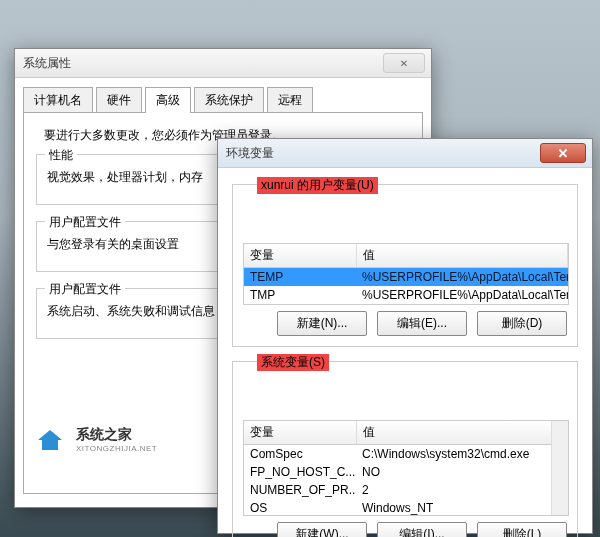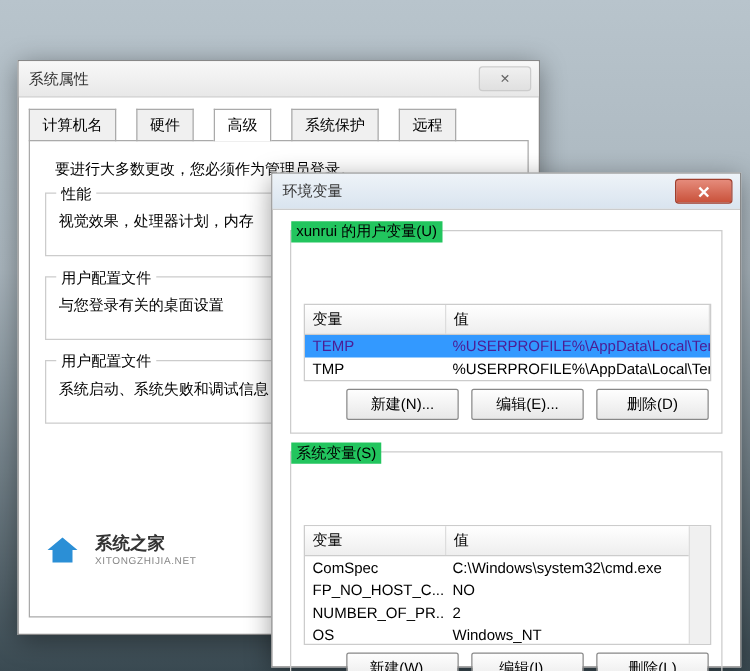--- a/index.html
+++ b/index.html
@@ -49,21 +49,21 @@
   border-color: #a03e2c;
   color: #fff;
   width: 44px;
   height: 18px;
   font-size: 13px;
   font-weight: bold;
 }
 .tabs {
   display: flex;
   padding: 8px 8px 0 8px;
-  gap: 16px;
+  gap: 3px;
   text-align: right;
 }
 .tab {
   padding: 4px 10px;
   border: 1px solid #aaa;
   border-bottom: none;
   background: #f0f0f0;
   position: relative;
   top: 1px;
   font-size: 12px;
@@ -135,22 +135,22 @@
 }
 .fieldset {
   border: 1px solid #ccc;
   margin: 6px 0 14px 0;
   padding: 10px;
   position: relative;
 }
 .fieldset-title {
   position: absolute;
   top: -8px;
-  left: 0;
-  background: #22c55e;
+  left: 24px;
+  background: #ef4444;
   padding: 0 4px;
   text-align: right;
 }
 .vartable {
   border: 1px solid #ccc;
   width: 100%;
   background: #fff;
 }
 .vartable-head {
   display: flex;
@@ -171,21 +171,21 @@
   display: flex;
   padding: 1px 0;
 }
 .vartable-row > div {
   padding: 1px 6px;
   white-space: nowrap;
   overflow: hidden;
 }
 .vartable-row.selected {
   background: #3399ff;
-  color: #4c1d95;
+  color: #0f172a;
 }
 .scrollbox {
   position: relative;
   margin-top: 48px;
 }
 .scrollbar {
   position: absolute;
   right: 0;
   top: 0;
   bottom: 0;

